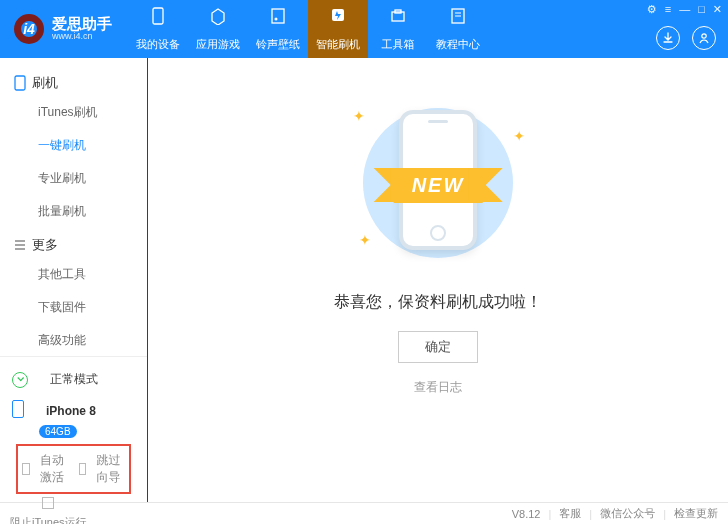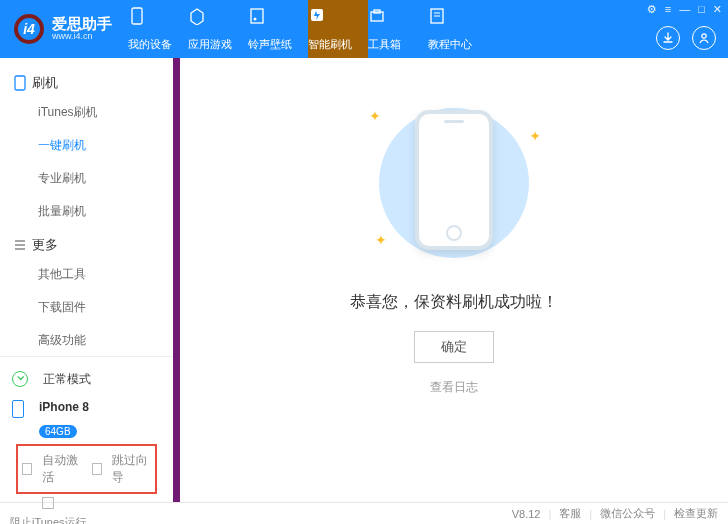--- a/index.html
+++ b/index.html
@@ -1,38 +1,38 @@
 <!DOCTYPE html>
 <html><head>
 <meta charset="utf-8">
 <style>
 * { margin: 0; padding: 0; box-sizing: border-box; font-family: "Microsoft YaHei", Arial, sans-serif; }
 body { width: 728px; height: 524px; background: #fff; overflow: hidden; font-size: 12px; }
 .header { height: 58px; background: #1a8cff; display: flex; align-items: center; color: #fff; position: relative; }
 .logo { display: flex; align-items: center; padding: 0 10px 0 14px; }
-.logo-icon { width: 30px; height: 30px; border: 4px solid #7f1d1d; border-radius: 50%; display: flex; align-items: center; justify-content: center; font-size: 14px; font-weight: bold; font-style: italic; }
+.logo-icon { width: 30px; height: 30px; border: 7px solid #7f1d1d; border-radius: 50%; display: flex; align-items: center; justify-content: center; font-size: 14px; font-weight: bold; font-style: italic; }
 .logo-text { margin-left: 8px; }
 .logo-title { font-size: 15px; font-weight: bold; line-height: 1; }
 .logo-sub { font-size: 9px; opacity: .85; line-height: 1.2; }
 .nav { display: flex; height: 100%; margin-left: 6px; }
-.nav-item { width: 60px; display: flex; flex-direction: column; align-items: flex-start; justify-content: center; gap: 12px; cursor: pointer; font-size: 11px; }
+.nav-item { width: 60px; display: flex; flex-direction: column; align-items: center; justify-content: center; gap: 12px; cursor: pointer; font-size: 11px; }
 .nav-item.active { background: #a16207; }
 .nav-icon { width: 18px; height: 18px; display: flex; align-items: center; justify-content: center; }
 .win-controls { position: absolute; right: 6px; top: 3px; display: flex; gap: 8px; font-size: 11px; }
 .win-controls span { cursor: pointer; opacity: .9; }
 .header-right { position: absolute; right: 12px; bottom: 8px; display: flex; gap: 12px; }
 .circ-btn { width: 24px; height: 24px; border: 1.5px solid #fff; border-radius: 50%; display: flex; align-items: center; justify-content: center; cursor: pointer; }
 .body { display: flex; height: 444px; }
-.sidebar { width: 180px; border-right: 7px solid #701a75; display: flex; flex-direction: column; }
+.sidebar { width: 148px; border-right: 1px solid #701a75; display: flex; flex-direction: column; }
 .side-scroll { flex: 1; overflow: auto; padding-top: 8px; }
 .side-group { padding: 8px 0 4px 14px; color: #333; font-size: 13px; display: flex; align-items: center; gap: 6px; }
 .side-item { padding: 8px 0 8px 38px; color: #666; font-size: 12px; cursor: pointer; }
 .side-item.active { color: #1a8cff; }
 .side-bottom { border-top: 1px solid #eee; padding: 8px 10px; }
-.mode-row, .device-row { display: flex; align-items: flex-start; gap: 15px; padding: 6px 2px; color: #444; font-size: 12px; }
+.mode-row, .device-row { display: flex; align-items: flex-end; gap: 22px; padding: 6px 2px; color: #444; font-size: 12px; }
 .mode-icon { width: 16px; height: 16px; border-radius: 50%; border: 1.5px solid #34c759; position: relative; }
 .mode-icon:after { content: ""; position: absolute; inset: 3px; border-bottom: 2px solid #34c759; border-right: 2px solid #34c759; transform: rotate(45deg) translate(-1px,-2px) scale(.6); }
 .phone-icon { width: 12px; height: 18px; border: 1.5px solid #1a8cff; border-radius: 2px; position: relative; }
 .badge { display: inline-block; background: #1a8cff; color: #fff; padding: 1px 6px; border-radius: 8px; font-size: 10px; margin-left: 29px; }
 .checkbox-row { border: 2px solid #e74c3c; margin: 6px 6px 0 6px; padding: 6px 4px; display: flex; gap: 10px; align-items: center; color: #888; }
 .cb { width: 12px; height: 12px; border: 1px solid #bbb; display: inline-block; }
 .main { flex: 1; display: flex; flex-direction: column; align-items: center; padding-top: 40px; }
 .illus { width: 210px; height: 170px; position: relative; display: flex; align-items: center; justify-content: center; }
 .disc { width: 150px; height: 150px; border-radius: 50%; background: #cde8ff; position: relative; }
 .phone { position: absolute; width: 78px; height: 140px; background: #fff; border: 4px solid #d9e3ec; border-radius: 14px; top: 12px; left: 50%; transform: translateX(-50%); box-shadow: 0 4px 10px rgba(0,0,0,.1); }
@@ -184,20 +184,21 @@
     </div>
   </div>
 
   <div class="main">
     <div class="illus">
       <div class="disc"></div>
       <span class="star" style="top:10px;left:20px">✦</span>
       <span class="star" style="top:30px;right:18px">✦</span>
       <span class="star" style="bottom:20px;left:26px">✦</span>
       <div class="phone"></div>
+      <div class="ribbon">NEW</div>
     </div>
     <div class="success-text">恭喜您，保资料刷机成功啦！</div>
     <button class="ok-btn">确定</button>
     <div class="log-link">查看日志</div>
   </div>
 </div>
 
 <div class="footer">
   <div class="footer-left">
     <span class="cb"></span>

